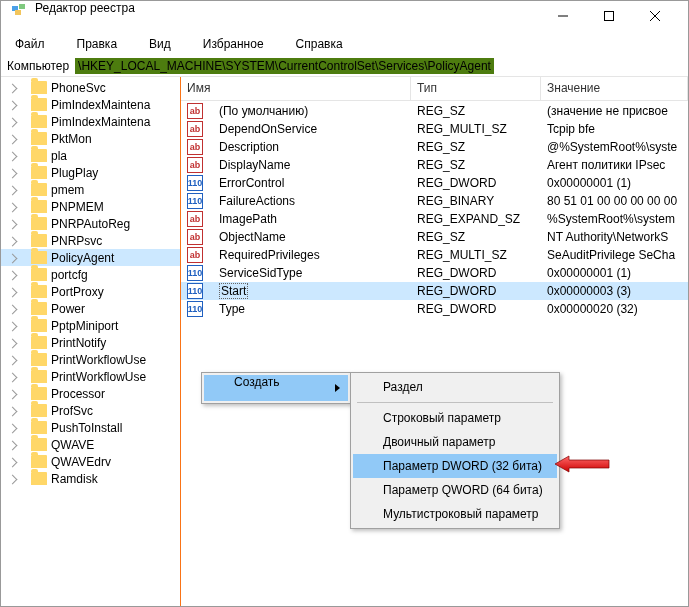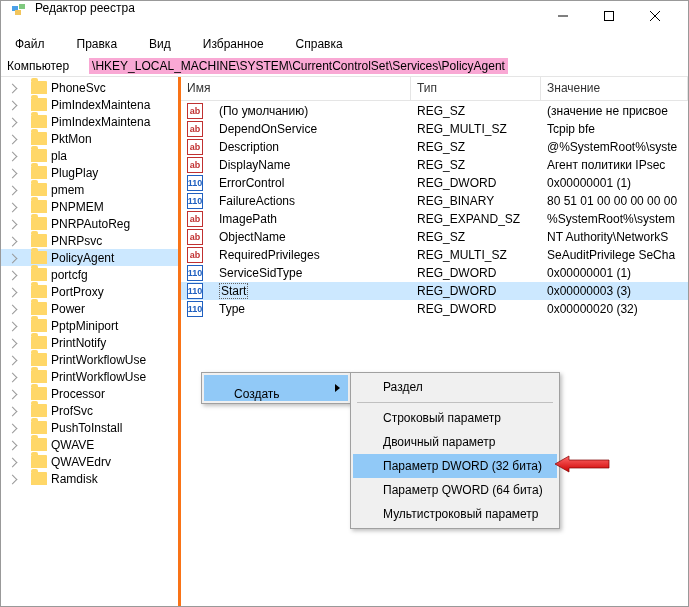--- a/index.html
+++ b/index.html
@@ -4,44 +4,44 @@
 <style>
 *{box-sizing:border-box;margin:0;padding:0;font-family:"Segoe UI",Tahoma,sans-serif;font-size:12px;color:#000}
 body{background:#fff;width:689px;height:607px;overflow:hidden;position:relative;border:1px solid #999}
 .titlebar{height:32px;display:flex;align-items:flex-start;padding:0 10px;background:#fff}
 .titlebar .appicon{width:16px;height:16px;margin-right:8px;display:inline-block}
 .titlebar .title{flex:1}
 .titlebar .ctrl{width:46px;height:30px;display:flex;align-items:center;justify-content:center;color:#444}
 .menubar{height:22px;display:flex;align-items:center;padding:0 6px;gap:16px}
 .menubar span{padding:3px 8px}
 .addressbar{height:22px;display:flex;align-items:center;padding:0 6px;border-bottom:1px solid #e5e5e5}
-.addressbar .pathbox{background:#f9a8d4;padding:1px 3px;margin-left:20px}
+.addressbar .pathbox{background:#4d7c0f;padding:1px 3px;margin-left:6px}
 .workspace{display:flex;height:calc(100% - 76px)}
-.tree{width:180px;border-right:3px solid #f97316;overflow:hidden;padding:2px 0}
+.tree{width:180px;border-right:1px solid #f97316;overflow:hidden;padding:2px 0}
 .tree-item{display:flex;align-items:center;height:17px;padding-left:30px;white-space:nowrap;position:relative}
 .tree-item::before{content:"";position:absolute;left:8px;top:6px;width:6px;height:6px;border-right:1px solid #999;border-bottom:1px solid #999;transform:rotate(-45deg)}
 .tree-item.sel{background:#cce8ff}
 .folder{width:16px;height:13px;background:#ffd768;border-radius:1px 1px 0 0;margin-right:4px;position:relative;flex-shrink:0}
 .folder::before{content:"";position:absolute;top:-3px;left:0;width:7px;height:3px;background:#ffd768;border-radius:2px 2px 0 0}
 .list{flex:1;position:relative}
 .list-header{display:flex;height:24px;border-bottom:1px solid #e5e5e5}
 .list-header div{padding:4px 6px;border-right:1px solid #e5e5e5;color:#333}
 .col-name{width:230px}.col-type{width:130px}.col-val{flex:1}
 .list-body{padding:1px 0}
 .row{display:flex;align-items:center;height:18px;white-space:nowrap}
 .row .c1{width:230px;padding-left:6px;display:flex;align-items:center}
 .row .c2{width:130px;padding-left:6px}
 .row .c3{flex:1;padding-left:6px;overflow:hidden}
 .regicon{width:16px;height:16px;margin-right:16px;flex-shrink:0;display:inline-flex;align-items:center;justify-content:center;font-size:9px;font-weight:bold;border:1px solid}
 .regicon.str{color:#c03030;border-color:#c03030;background:#fff}
 .regicon.bin{color:#2060c0;border-color:#2060c0;background:#fff}
 .sel-row{background:#cce8ff}
 .sel-row .c1 span.nm{border:1px dotted #666;padding:0 1px}
 .ctxmenu1{position:absolute;left:200px;top:371px;width:150px;background:#f0f0f0;border:1px solid #a0a0a0;box-shadow:2px 2px 4px rgba(0,0,0,.25);padding:2px}
-.ctxmenu1 .mi{height:26px;display:flex;align-items:flex-end;padding:0 24px 0 30px;position:relative}
+.ctxmenu1 .mi{height:26px;display:flex;align-items:flex-start;padding:0 24px 0 30px;position:relative}
 .ctxmenu1 .mi.hover{background:#91c9f7}
 .ctxmenu1 .mi .arr{position:absolute;right:8px;top:9px;width:0;height:0;border-top:4px solid transparent;border-bottom:4px solid transparent;border-left:5px solid #000}
 .ctxmenu2{position:absolute;left:349px;top:371px;width:210px;background:#f0f0f0;border:1px solid #a0a0a0;box-shadow:2px 2px 4px rgba(0,0,0,.25);padding:2px}
 .ctxmenu2 .mi{height:24px;display:flex;align-items:center;padding:0 14px 0 30px}
 .ctxmenu2 .mi.hover{background:#91c9f7}
 .ctxmenu2 .sep{height:1px;background:#c0c0c0;margin:3px 4px}
 .red-arrow{position:absolute;left:554px;top:453px;pointer-events:none}
 </style>
 </head>
 <body>

